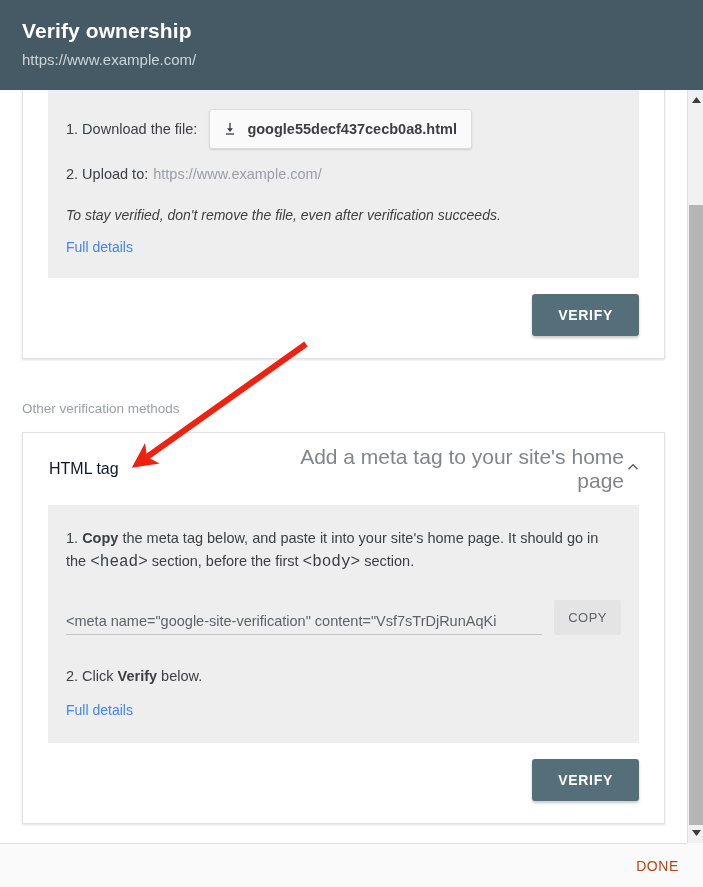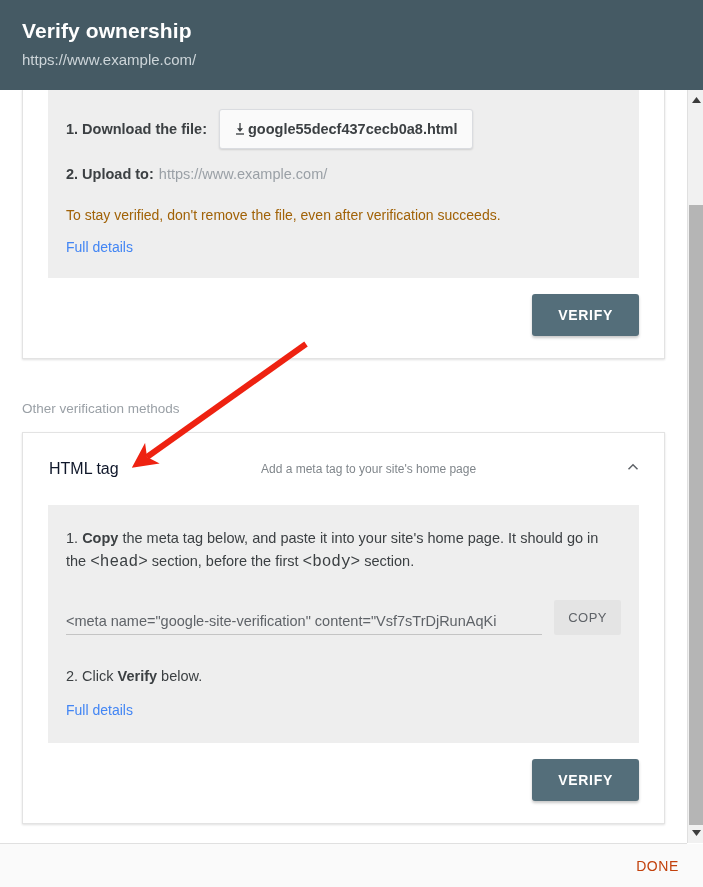--- a/index.html
+++ b/index.html
@@ -77,40 +77,42 @@
 
   .step-row {
     font-size: 14.5px;
     color: #3c4043;
     line-height: 20px;
     margin-bottom: 6px;
     display: flex;
     align-items: center;
     min-height: 22px;
   }
-  .step-label { white-space: nowrap; font-weight: bold; }
+  .step-label { white-space: nowrap; }
   .muted { color: #9aa0a6; }
   .note {
     font-size: 14px;
-    color: #a16207;
+    color: #404040;
     line-height: 20px;
     margin-top: 20px;
+    font-style: italic;
   }
   .link {
     display: inline-block;
     font-size: 14px;
     color: #4285f4;
     margin-top: 14px;
     cursor: pointer;
   }
 
   
   .file-chip {
     display: inline-flex;
     align-items: center;
+    gap: 9px;
     background: #fafafa;
     border: 1px solid #dadce0;
     border-radius: 3px;
     box-shadow: 0 1px 2px rgba(0,0,0,0.13);
     padding: 9px 14px 9px 12px;
     margin-left: 12px;
     cursor: pointer;
   }
   .file-chip .fname {
     font-size: 14.5px;
@@ -155,23 +157,24 @@
     padding: 0 22px 0 26px;
     cursor: pointer;
   }
   .acc-title {
     font-size: 16px;
     color: #0f172a;
     width: 212px;
     flex: none;
   }
   .acc-desc {
-    font-size: 12px;
+    font-size: 21px;
     color: #80868b;
     flex: 1;
+    text-align: right;
   }
   .chev {
     width: 18px; height: 18px;
     flex: none;
   }
 
   
   .instr {
     font-size: 14.5px;
     color: #3c4043;

